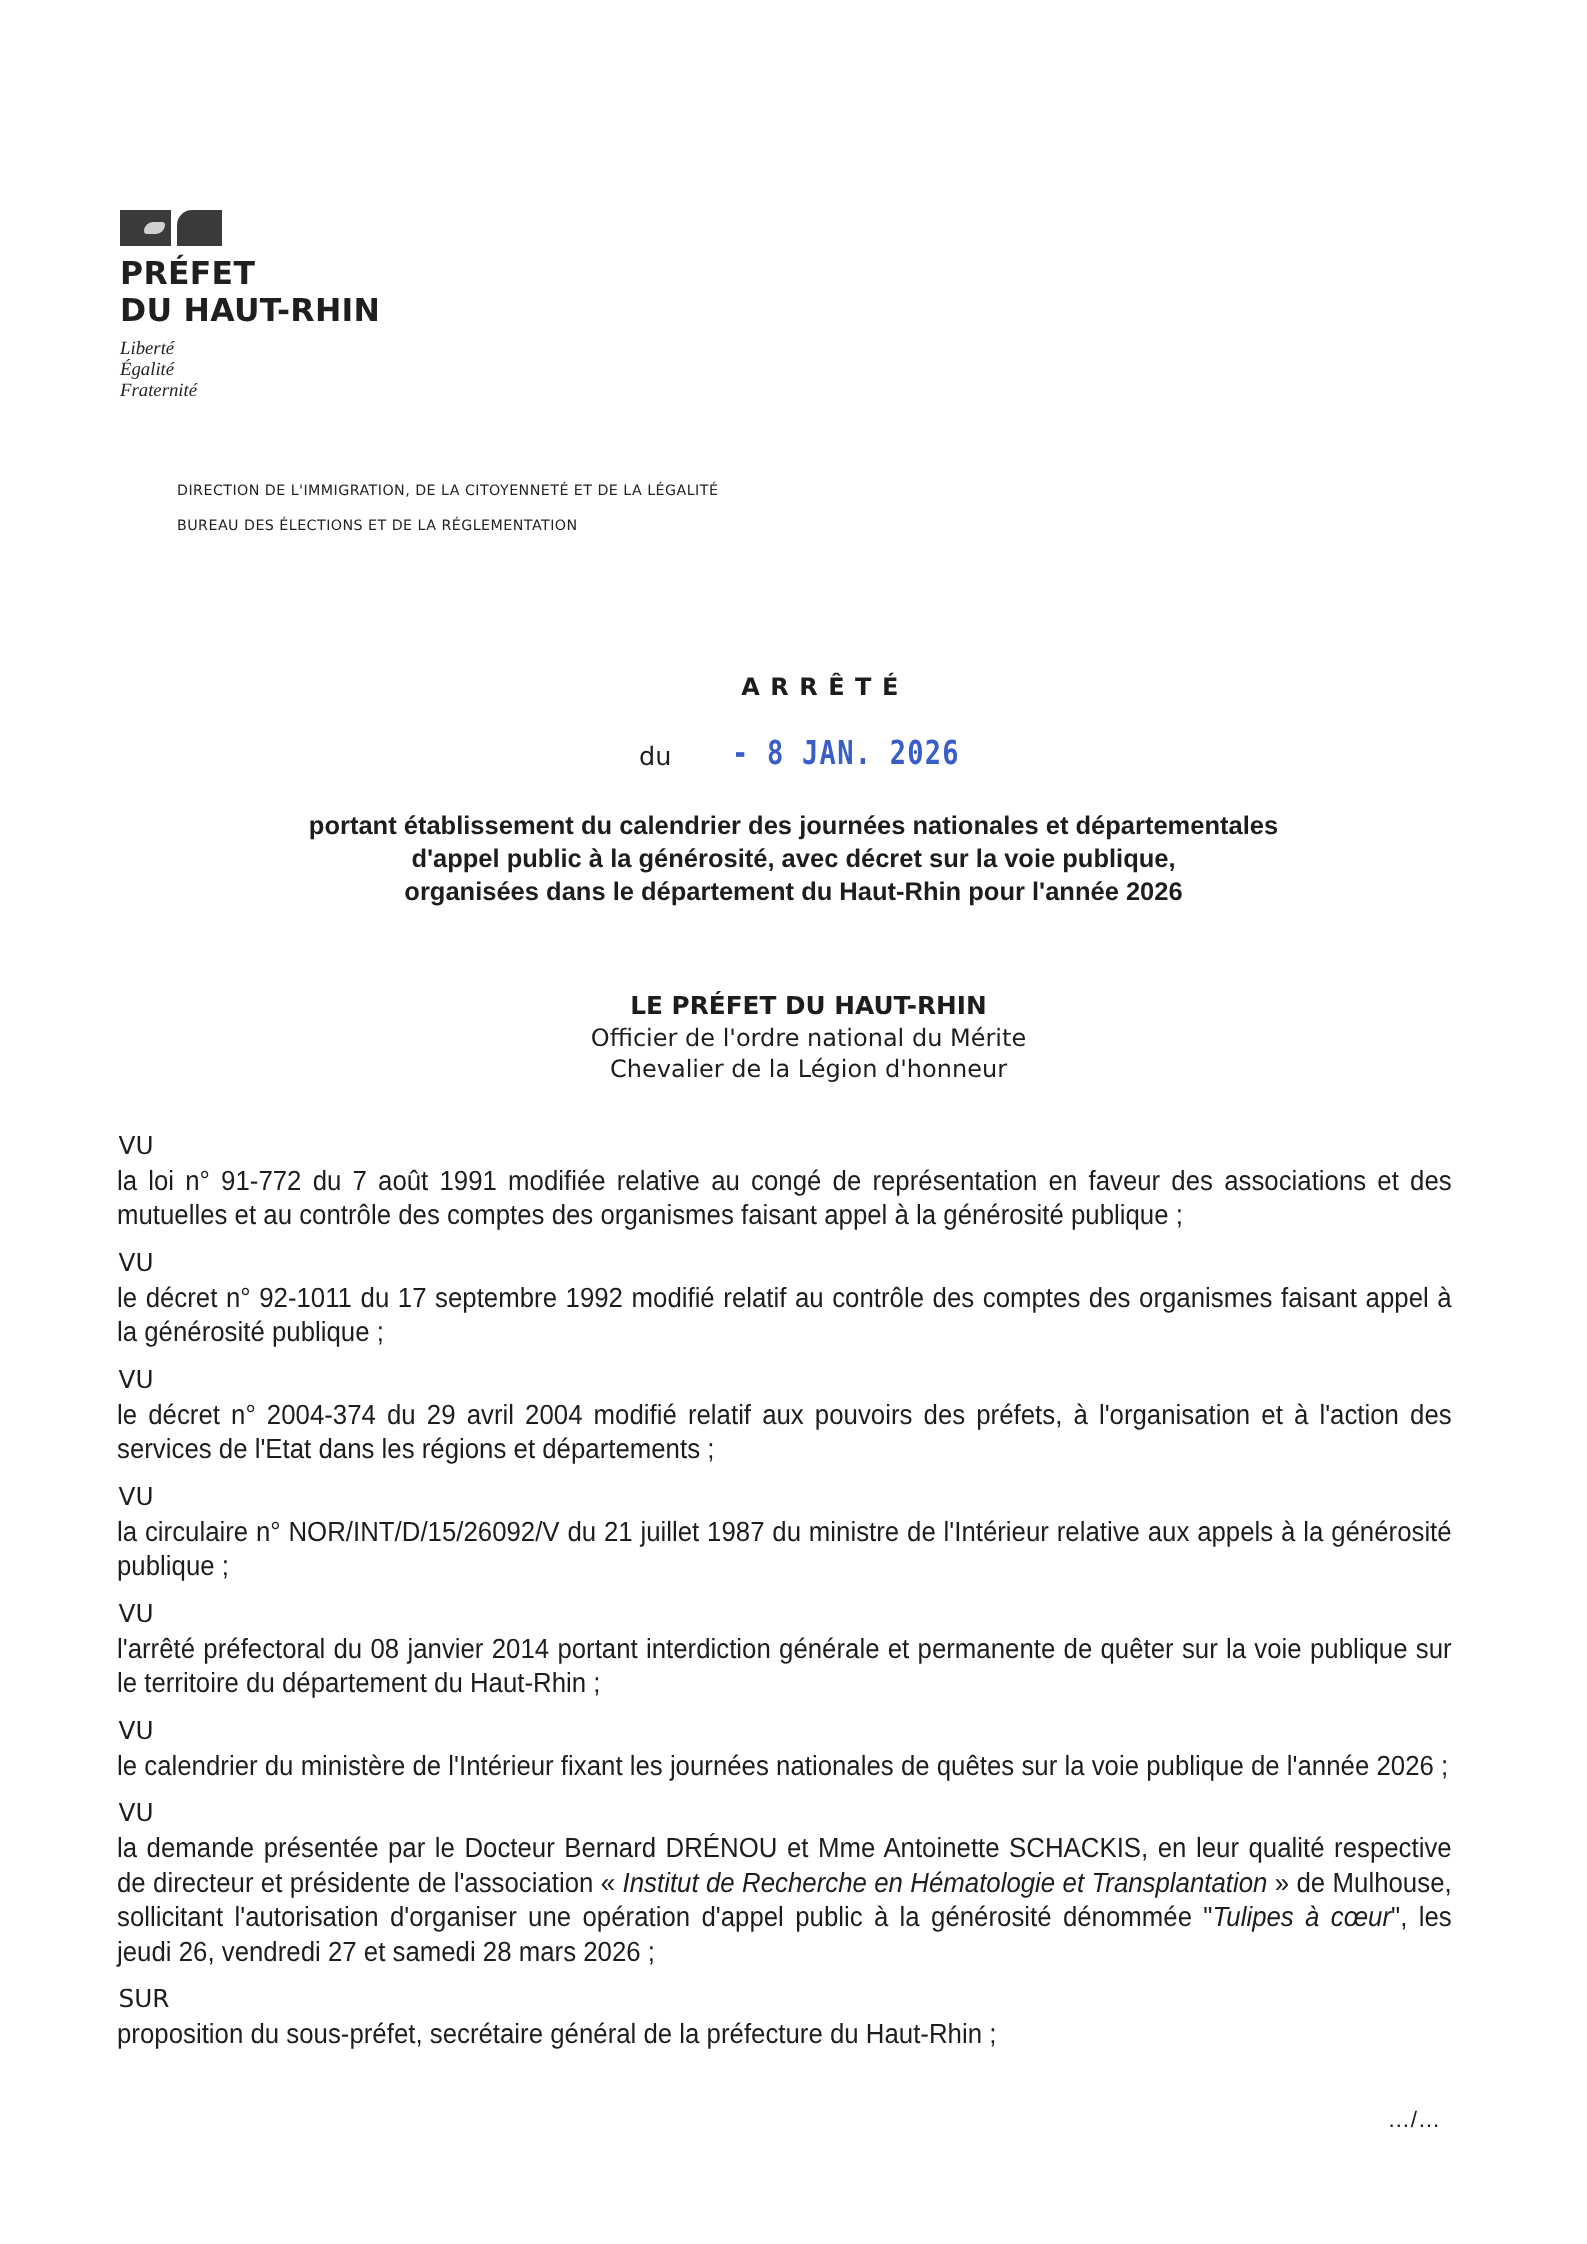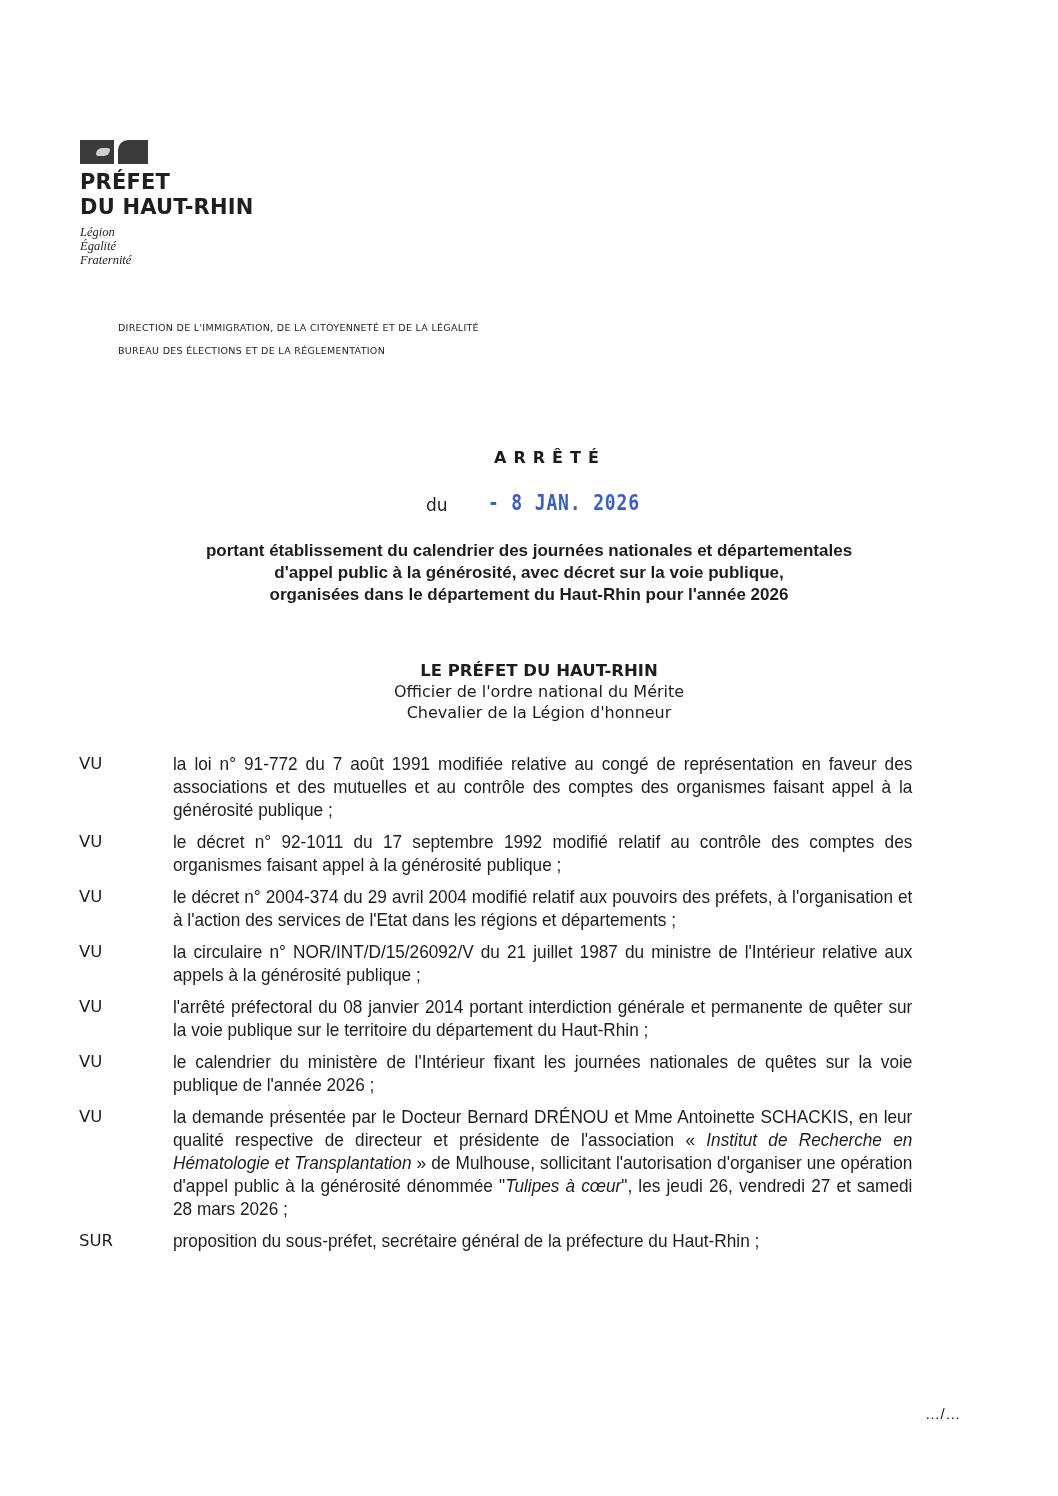--- a/index.html
+++ b/index.html
@@ -56,21 +56,21 @@
       font-family: "Liberation Sans", sans-serif; font-weight: bold; font-size: 17px;
       line-height: 22px; color: #1d1d1d;
     }
     .prefect {
       position: absolute; left: 0; width: 1058px; top: 660px; text-align: center;
       font-family: "DejaVu Sans", sans-serif; font-size: 16px; line-height: 21px;
       padding-left: 20px; box-sizing: border-box;
     }
     .prefect .name { font-weight: bold; font-size: 16.5px; }
     .visas { position: absolute; left: 78px; top: 752px; width: 890px; }
-    .visa { display: flex; margin-bottom: 9px; }
+    .visa { display: flex; margin-bottom: 9px; flex-direction: column; }
     .visa .label {
       width: 94px; flex: none; font-family: "DejaVu Sans", sans-serif; font-size: 16.5px;
       line-height: 23px; padding-left: 1px;
     }
     .visa .text {
       flex: 1; font-family: "Liberation Sans", sans-serif; font-size: 18.5px;
       line-height: 23px; text-align: justify; color: #1d1d1d;
       transform: scaleX(0.93); transform-origin: left; width: 107.5%;
     }
     .visa .text i { font-style: italic; }
@@ -85,21 +85,21 @@
 <div class="logo-block">
   <div class="marianne">
     <div class="left"></div>
       <div class="right"></div>
   </div>
   <div class="prefet-title">
     <div>PRÉFET</div>
     <div>DU HAUT-RHIN</div>
   </div>
   <div class="devise">
-    <div>Légion</div>
+    <div>Liberté</div>
     <div>Égalité</div>
     <div>Fraternité</div>
   </div>
 </div>
 
 <div class="direction">
   <div>Direction de l'immigration, de la citoyenneté et de la légalité</div>
   <div>Bureau des élections et de la réglementation</div>
 </div>
 

